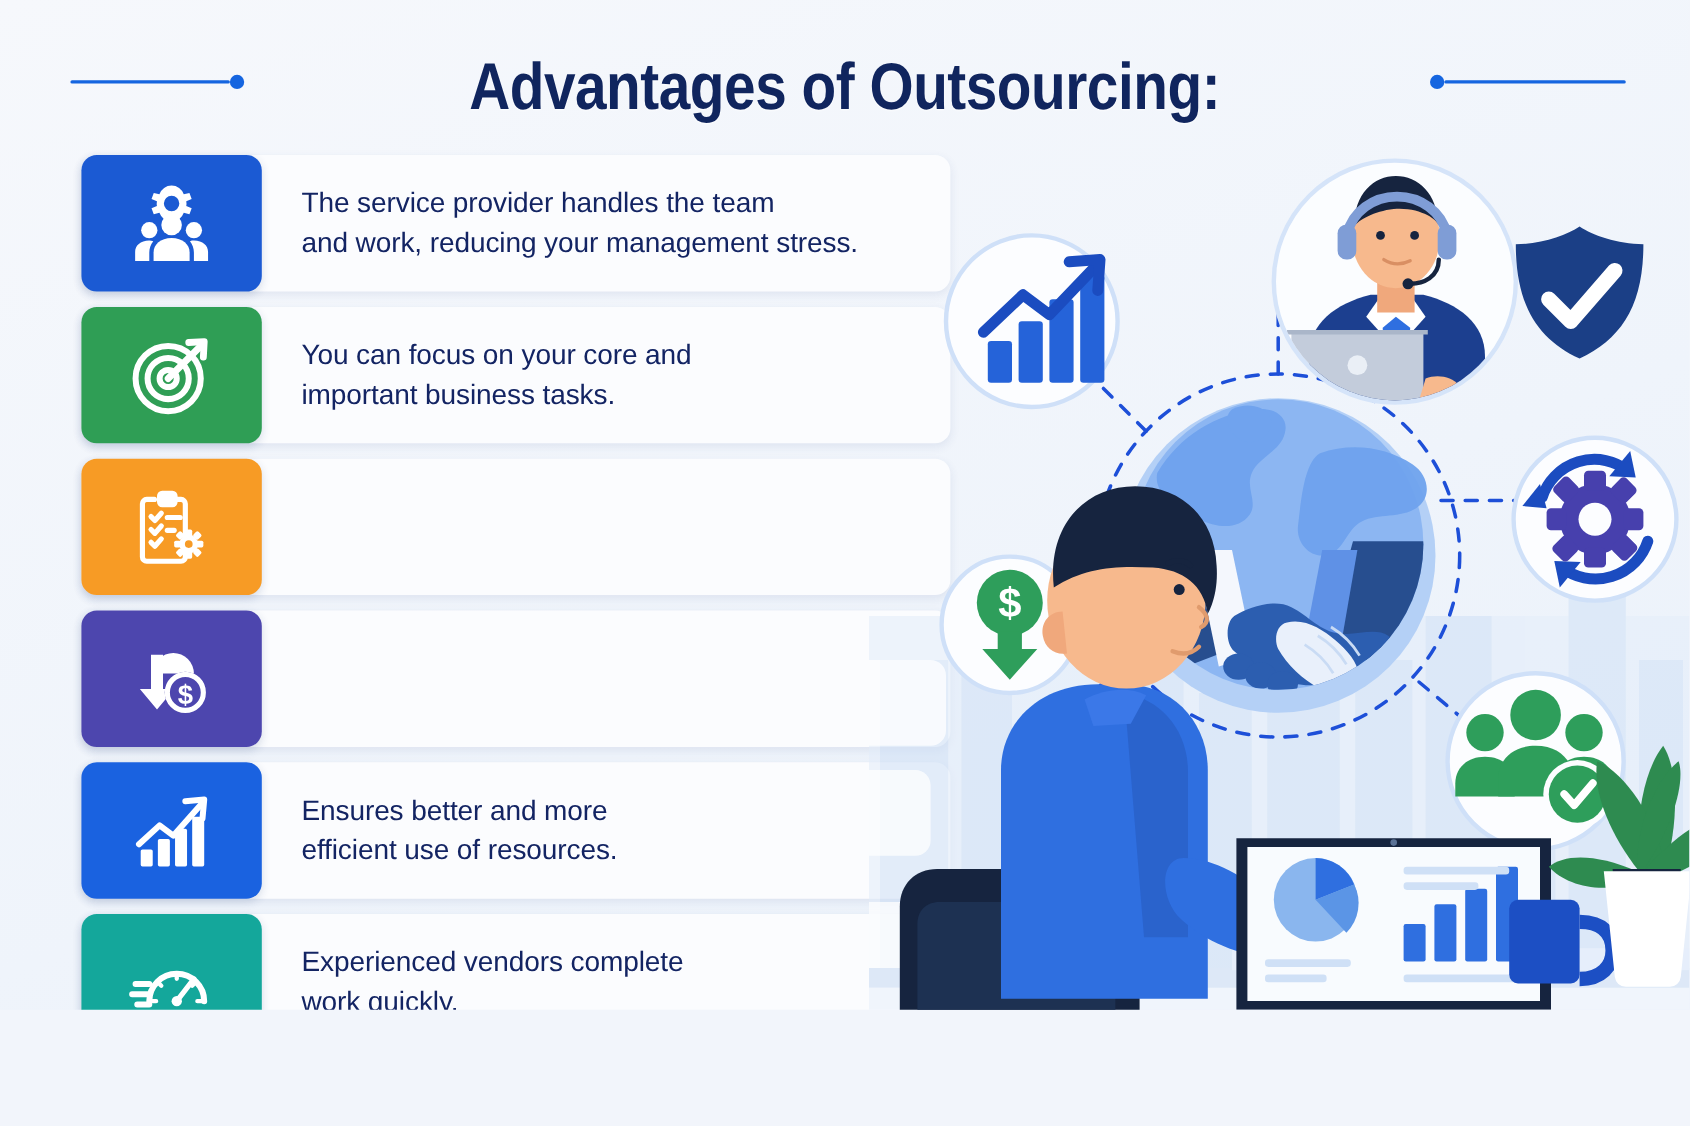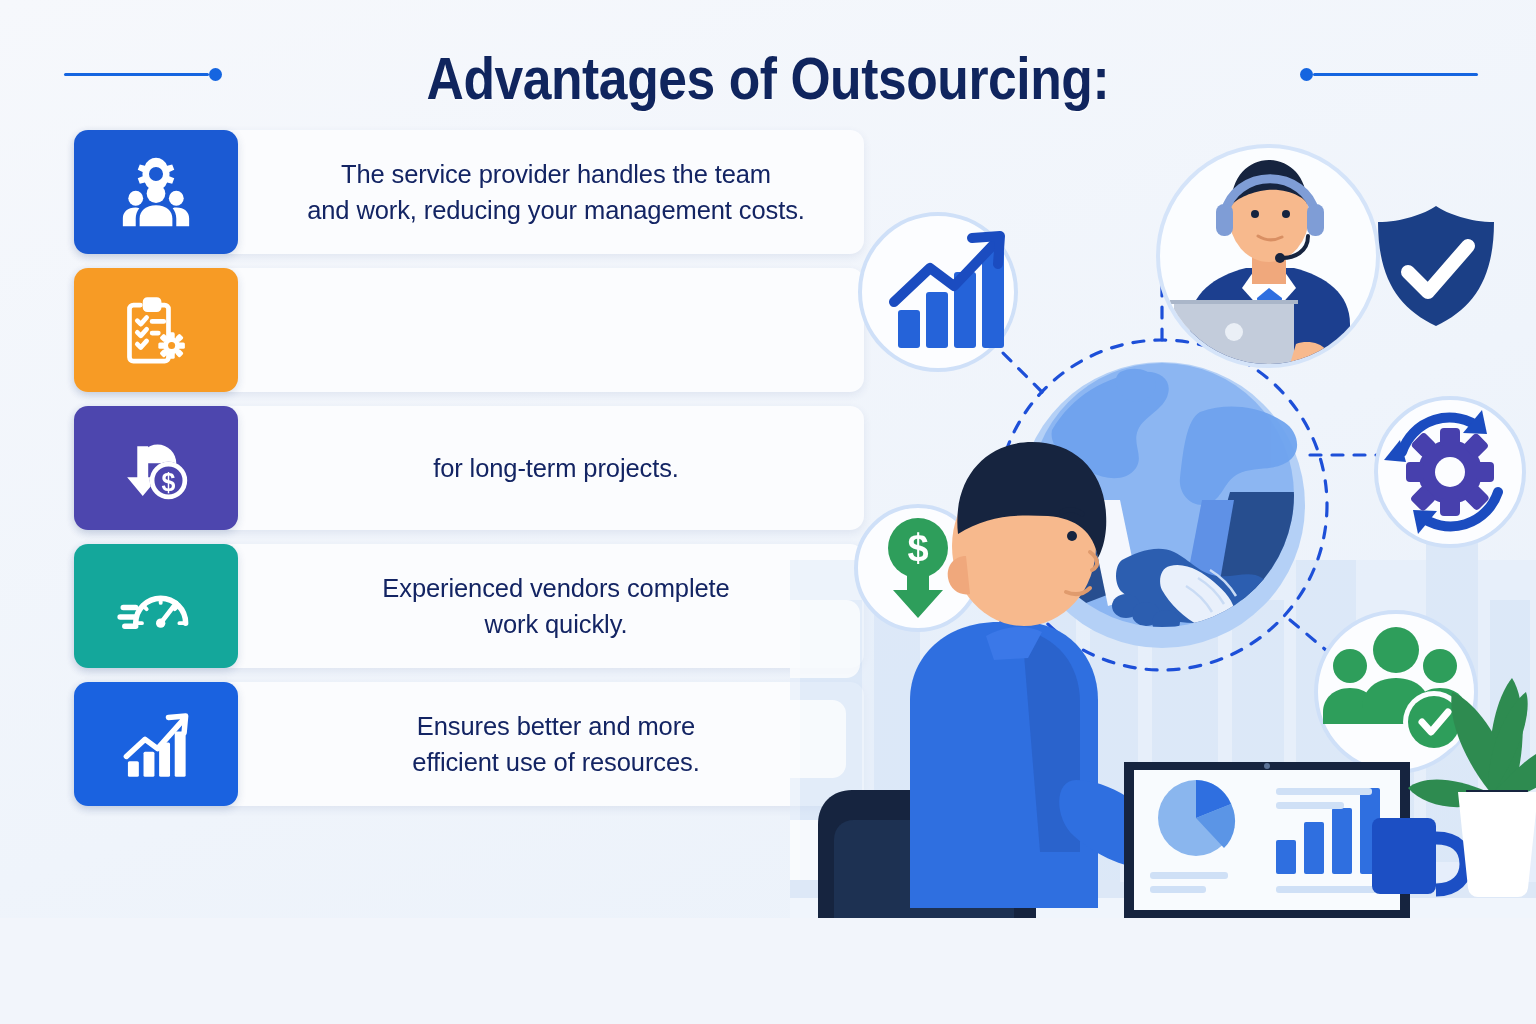--- a/index.html
+++ b/index.html
@@ -34,23 +34,22 @@
     color: #10255e;
     letter-spacing: -0.5px;
     transform: scaleX(0.86);
     transform-origin: center;
     white-space: nowrap;
     text-shadow: 0 1px 2px rgba(255,255,255,0.9);
   }
 
   
   #benefit-list {
-    position: absolute; left: 74px; top: 130px;
+    position: absolute; left: 74px; top: 141px;
     width: 790px;
-    text-align: center;
   }
   .benefit-row {
     position: relative;
     display: flex; align-items: stretch;
     height: 124px;
     margin-bottom: 14px;
   }
   .benefit-card {
     position: absolute; left: 0; top: 0;
     width: 790px; height: 124px;
@@ -115,24 +114,42 @@
             <path d="M50 67c-13 0-21 7.5-21 17v10h42V84c0-9.5-8-17-21-17z"></path>
             <circle cx="24" cy="58" r="9.5"></circle>
             <path d="M24 70c-10.5 0-16.5 6-16.5 13.5V94H24V84c0-5 1.7-9.6 4.6-13.2A24 24 0 0 0 24 70z"></path>
             <circle cx="76" cy="58" r="9.5"></circle>
             <path d="M76 70c-1.6 0-3.1.1-4.6.8 2.9 3.6 4.6 8.2 4.6 13.2v10h16.5V83.5C92.5 76 86.5 70 76 70z"></path>
           </svg>
         </span>
       </div>
       <div class="benefit-text">
         <span class="ln">The service provider handles the team</span>
-        <span class="ln">and work, reducing your management costs.</span>
-      </div>
-    </div>
-
+        <span class="ln">and work, reducing your management stress.</span>
+      </div>
+    </div>
+
+    <div class="benefit-row">
+      <div class="benefit-card"></div>
+      <div class="icon-tile" style="background:#2f9e55">
+        <span>
+          <svg viewBox="0 0 100 100" fill="none" stroke="#ffffff" stroke-width="7">
+            <circle cx="46" cy="54" r="38"></circle>
+            <circle cx="46" cy="54" r="24"></circle>
+            <circle cx="46" cy="54" r="10"></circle>
+            <path d="M46 54 L86 14" stroke-width="8" stroke-linecap="round"></path>
+            <path d="M70 12 L88 11 L87 29" stroke-width="8" stroke-linecap="round" stroke-linejoin="round"></path>
+          </svg>
+        </span>
+      </div>
+      <div class="benefit-text">
+        <span class="ln">You can focus on your core and</span>
+        <span class="ln">important business tasks.</span>
+      </div>
+    </div>
 
     <div class="benefit-row">
       <div class="benefit-card"></div>
       <div class="icon-tile" style="background:#f79b25">
         <span>
           <svg viewBox="0 0 100 100" fill="none" stroke="#ffffff" stroke-width="6" stroke-linecap="round" stroke-linejoin="round">
             <path d="M30 18h-9a5 5 0 0 0-5 5v62a5 5 0 0 0 5 5h40a5 5 0 0 0 5-5V23a5 5 0 0 0-5-5h-9"></path>
             <rect x="36" y="11" width="18" height="13" rx="3" fill="#ffffff"></rect>
             <path d="M26 38l4.5 4.5L38 34"></path>
               <path d="M45 39h15"></path>
@@ -163,60 +180,59 @@
           <svg viewBox="0 0 100 100">
             <path d="M52 20a24 24 0 0 0-24 24h48a24 24 0 0 0-24-24z" fill="#ffffff"></path>
             <path d="M26 22v40h-13l20 24 20-24H40V22z" fill="#ffffff"></path>
             <circle cx="66" cy="66" r="24" fill="#4d46ae"></circle>
             <circle cx="66" cy="66" r="21" fill="none" stroke="#ffffff" stroke-width="6"></circle>
             <text x="66" y="79" font-family="Liberation Sans, sans-serif" font-size="32" font-weight="bold" fill="#ffffff" text-anchor="middle">$</text>
           </svg>
         </span>
       </div>
       <div class="benefit-text">
-        <span class="ln">for long-term projects.</span>
-      </div>
-    </div>
-
-    <div class="benefit-row">
-      <div class="benefit-card"></div>
-      <div class="icon-tile" style="background:#14a79b">
-        <span>
-          <svg viewBox="0 0 100 100" fill="none" stroke="#ffffff" stroke-width="7" stroke-linecap="round">
-            <path d="M24 72a32 32 0 1 1 64 0"></path>
-            <path d="M56 72 L76 46" stroke-width="6"></path>
-            <circle cx="56" cy="72" r="6" fill="#ffffff" stroke="none"></circle>
-            <path d="M56 40v6M78 50l-4 4M34 50l4 4M86 72h-6M32 72h-6" stroke-width="5"></path>
-            <path d="M8 52h16M4 64h20M10 76h14" stroke-width="7"></path>
-          </svg>
-        </span>
-      </div>
-      <div class="benefit-text">
-        <span class="ln">Experienced vendors complete</span>
-        <span class="ln">work quickly.</span>
       </div>
     </div>
 
     <div class="benefit-row">
       <div class="benefit-card"></div>
       <div class="icon-tile" style="background:#1a62e0">
         <span>
           <svg viewBox="0 0 100 100" fill="#ffffff">
             <rect x="14" y="72" width="14" height="20" rx="2"></rect>
             <rect x="34" y="60" width="14" height="32" rx="2"></rect>
             <rect x="54" y="48" width="14" height="44" rx="2"></rect>
             <rect x="74" y="34" width="14" height="58" rx="2"></rect>
             <path d="M12 66 L36 44 L52 56 L84 20" fill="none" stroke="#ffffff" stroke-width="7" stroke-linecap="round" stroke-linejoin="round"></path>
             <path d="M66 16 L88 14 L86 36" fill="none" stroke="#ffffff" stroke-width="7" stroke-linecap="round" stroke-linejoin="round"></path>
           </svg>
         </span>
       </div>
       <div class="benefit-text">
         <span class="ln">Ensures better and more</span>
         <span class="ln">efficient use of resources.</span>
+      </div>
+    </div>
+
+    <div class="benefit-row">
+      <div class="benefit-card"></div>
+      <div class="icon-tile" style="background:#14a79b">
+        <span>
+          <svg viewBox="0 0 100 100" fill="none" stroke="#ffffff" stroke-width="7" stroke-linecap="round">
+            <path d="M24 72a32 32 0 1 1 64 0"></path>
+            <path d="M56 72 L76 46" stroke-width="6"></path>
+            <circle cx="56" cy="72" r="6" fill="#ffffff" stroke="none"></circle>
+            <path d="M56 40v6M78 50l-4 4M34 50l4 4M86 72h-6M32 72h-6" stroke-width="5"></path>
+            <path d="M8 52h16M4 64h20M10 76h14" stroke-width="7"></path>
+          </svg>
+        </span>
+      </div>
+      <div class="benefit-text">
+        <span class="ln">Experienced vendors complete</span>
+        <span class="ln">work quickly.</span>
       </div>
     </div>
 
   </div>
 
   <div id="illustration">
     <svg id="scene-svg" viewBox="0 0 746 1024" xmlns="http://www.w3.org/2000/svg">
 
       <g opacity="0.55">
         <rect x="0" y="560" width="746" height="330" fill="#e3edfa"></rect>

